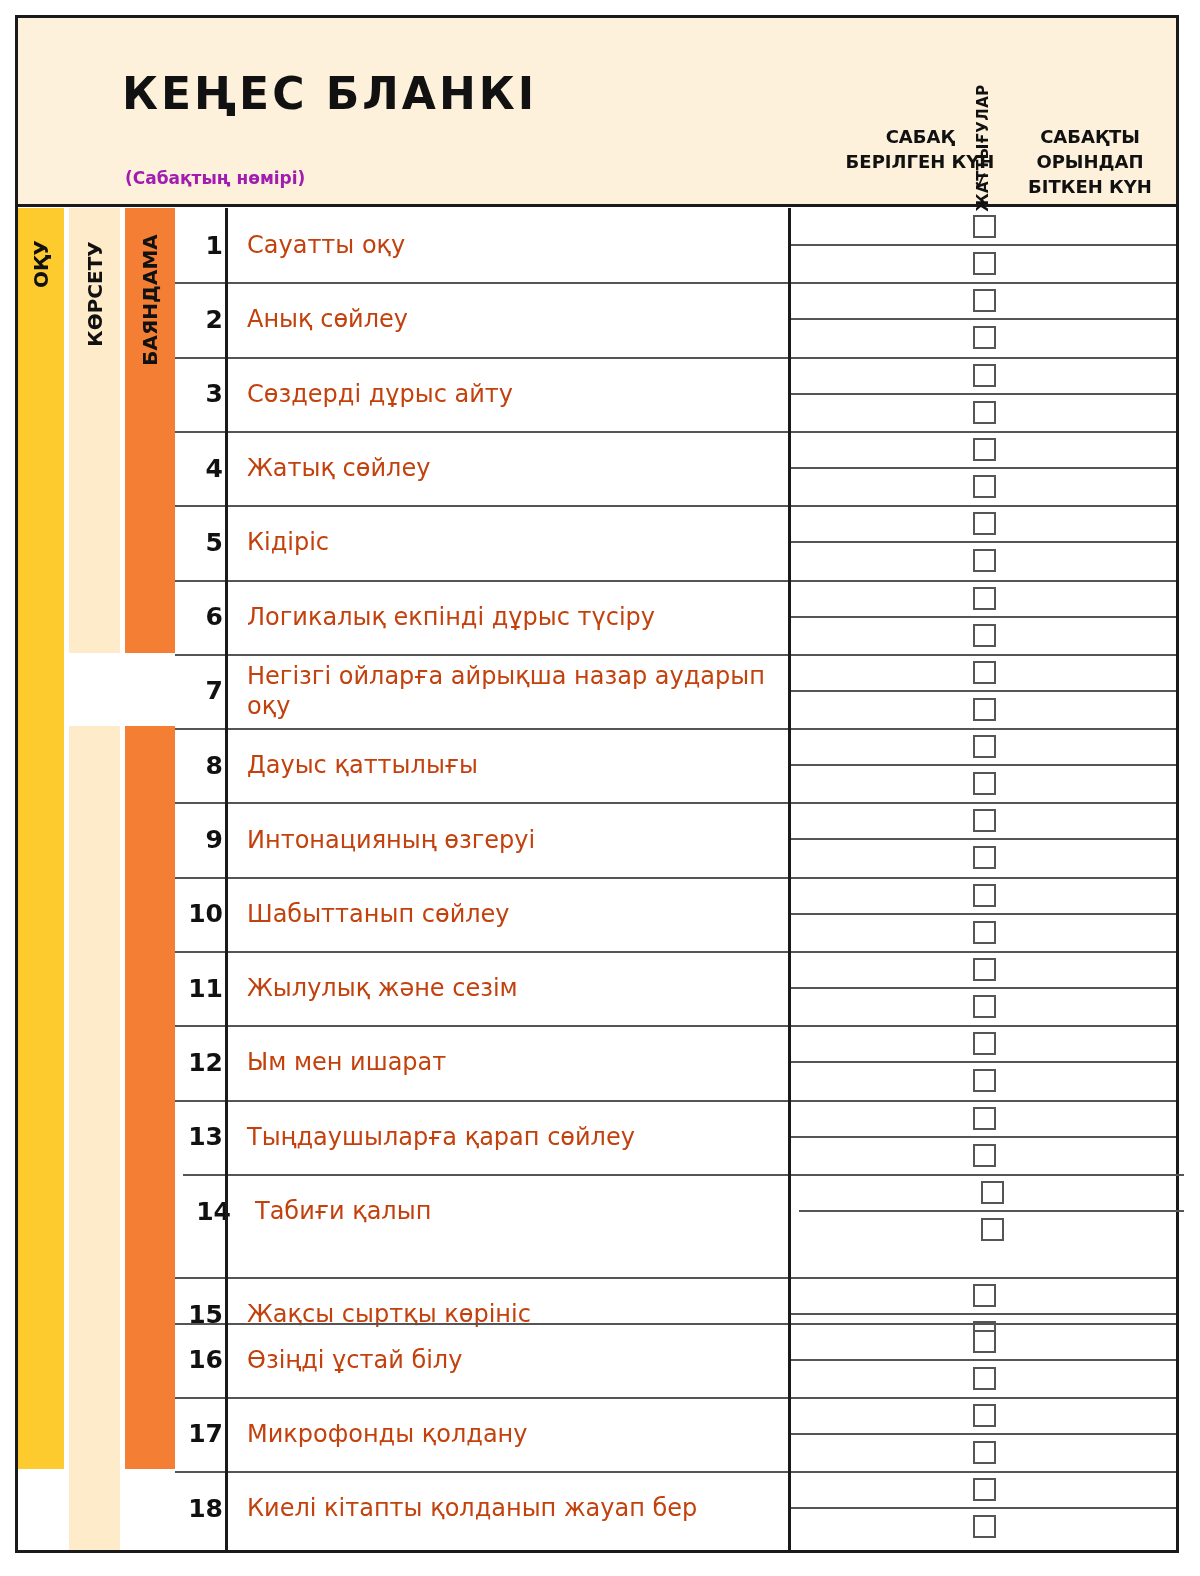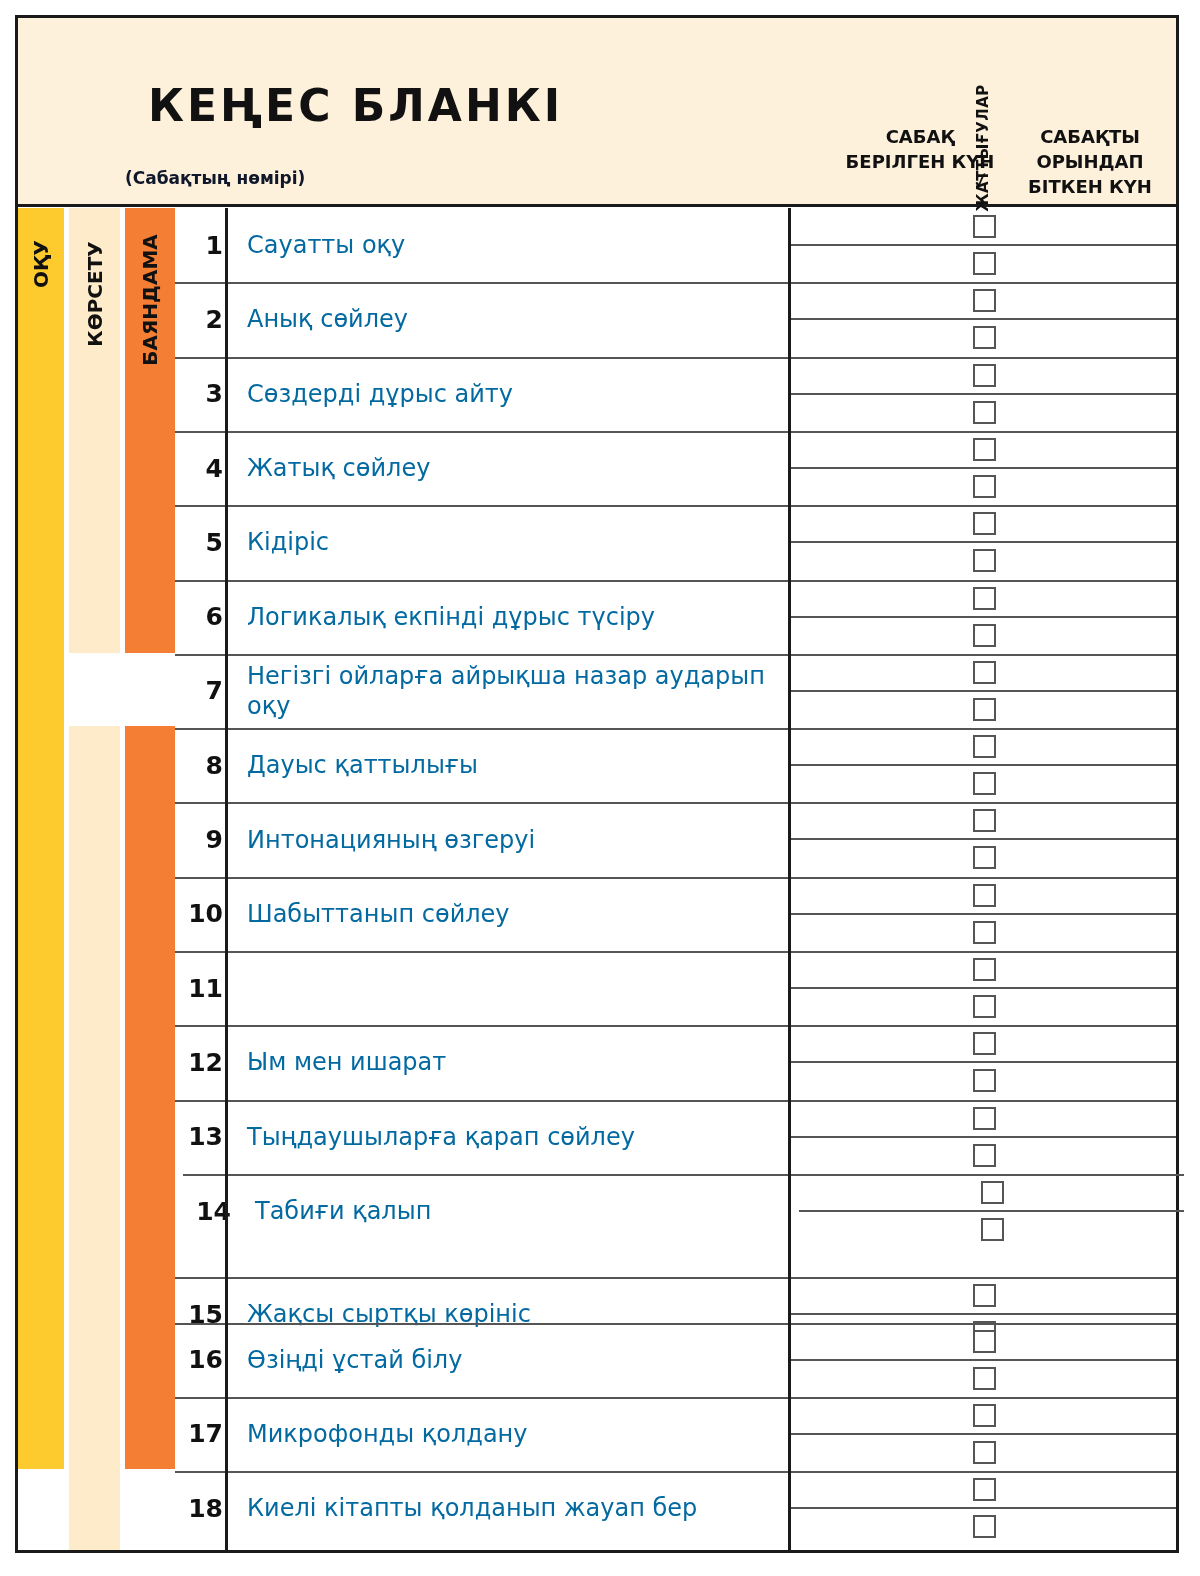--- a/index.html
+++ b/index.html
@@ -8,27 +8,27 @@
 
   .frame {
     position: absolute; left: 15px; top: 15px; width: 1164px; height: 1538px;
     border: 3px solid #1a1a1a;
   }
   .header {
     position: absolute; left: 18px; top: 18px; width: 1158px; height: 189px;
     background: #FEF1DC; border-bottom: 3px solid #1a1a1a;
   }
   .title {
-    position: absolute; left: 122px; top: 80px;
+    position: absolute; left: 122px; top: 68px;
     font-family: "DejaVu Sans", sans-serif; font-weight: bold; font-size: 44px;
-    letter-spacing: 3px; color: #111; margin-left: 26px;
+    letter-spacing: 3px; color: #111;
   }
   .subtitle {
     position: absolute; left: 125px; top: 168px;
-    font-family: "DejaVu Sans", sans-serif; font-weight: bold; font-size: 17px; color: #0f172a;
+    font-family: "DejaVu Sans", sans-serif; font-weight: bold; font-size: 17px; color: #a21caf;
   }
   .col-head {
     position: absolute; top: 124px; text-align: center;
     font-family: "DejaVu Sans", sans-serif; font-weight: bold; font-size: 18px; line-height: 25px; color: #111;
   }
   .col-head-given { left: 800px; width: 155px; }
   .col-head-done { left: 1005px; width: 165px; }
   .col-head-ex {
     position: absolute; left: 968px; top: 36px; width: 30px; height: 160px;
   }
@@ -63,21 +63,21 @@
     position: absolute; left: 0; top: 0; width: 100%; height: 2px; background: #555;
   }
   .row .num {
     position: absolute; left: 0; top: 0; width: 48px; height: 100%;
     display: flex; align-items: center; justify-content: flex-end;
     font-weight: bold; font-size: 25px; color: #111;
   }
   .row .label {
     position: absolute; left: 72px; top: 0; width: 540px; height: 100%;
     display: flex; align-items: center;
-    font-family: "DejaVu Sans", sans-serif; font-size: 24px; line-height: 30px; color: #0369a1;
+    font-family: "DejaVu Sans", sans-serif; font-size: 24px; line-height: 30px; color: #c2410c;
   }
   .row .midline {
     position: absolute; left: 616px; top: 36px; width: 385px; height: 2px; background: #555;
   }
   .cb {
     position: absolute; left: 798px; width: 23px; height: 23px;
     border: 2px solid #555; background: #fff;
   }
   .cb.top { top: 7px; }
   .cb.bot { top: 44px; }
@@ -185,20 +185,21 @@
       <div class="hline"></div>
       <div class="num">10</div>
       <div class="label">Шабыттанып сөйлеу</div>
       <div class="midline"></div>
       <div class="cb top"></div>
       <div class="cb bot"></div>
     </div>
     <div class="row" style="top: 951px;">
       <div class="hline"></div>
       <div class="num">11</div>
+      <div class="label">Жылулық және сезім</div>
       <div class="midline"></div>
       <div class="cb top"></div>
       <div class="cb bot"></div>
     </div>
     <div class="row" style="top: 1025.3px; padding-left: 38px;">
       <div class="hline"></div>
       <div class="num">12</div>
       <div class="label">Ым мен ишарат</div>
       <div class="midline"></div>
       <div class="cb top"></div>

